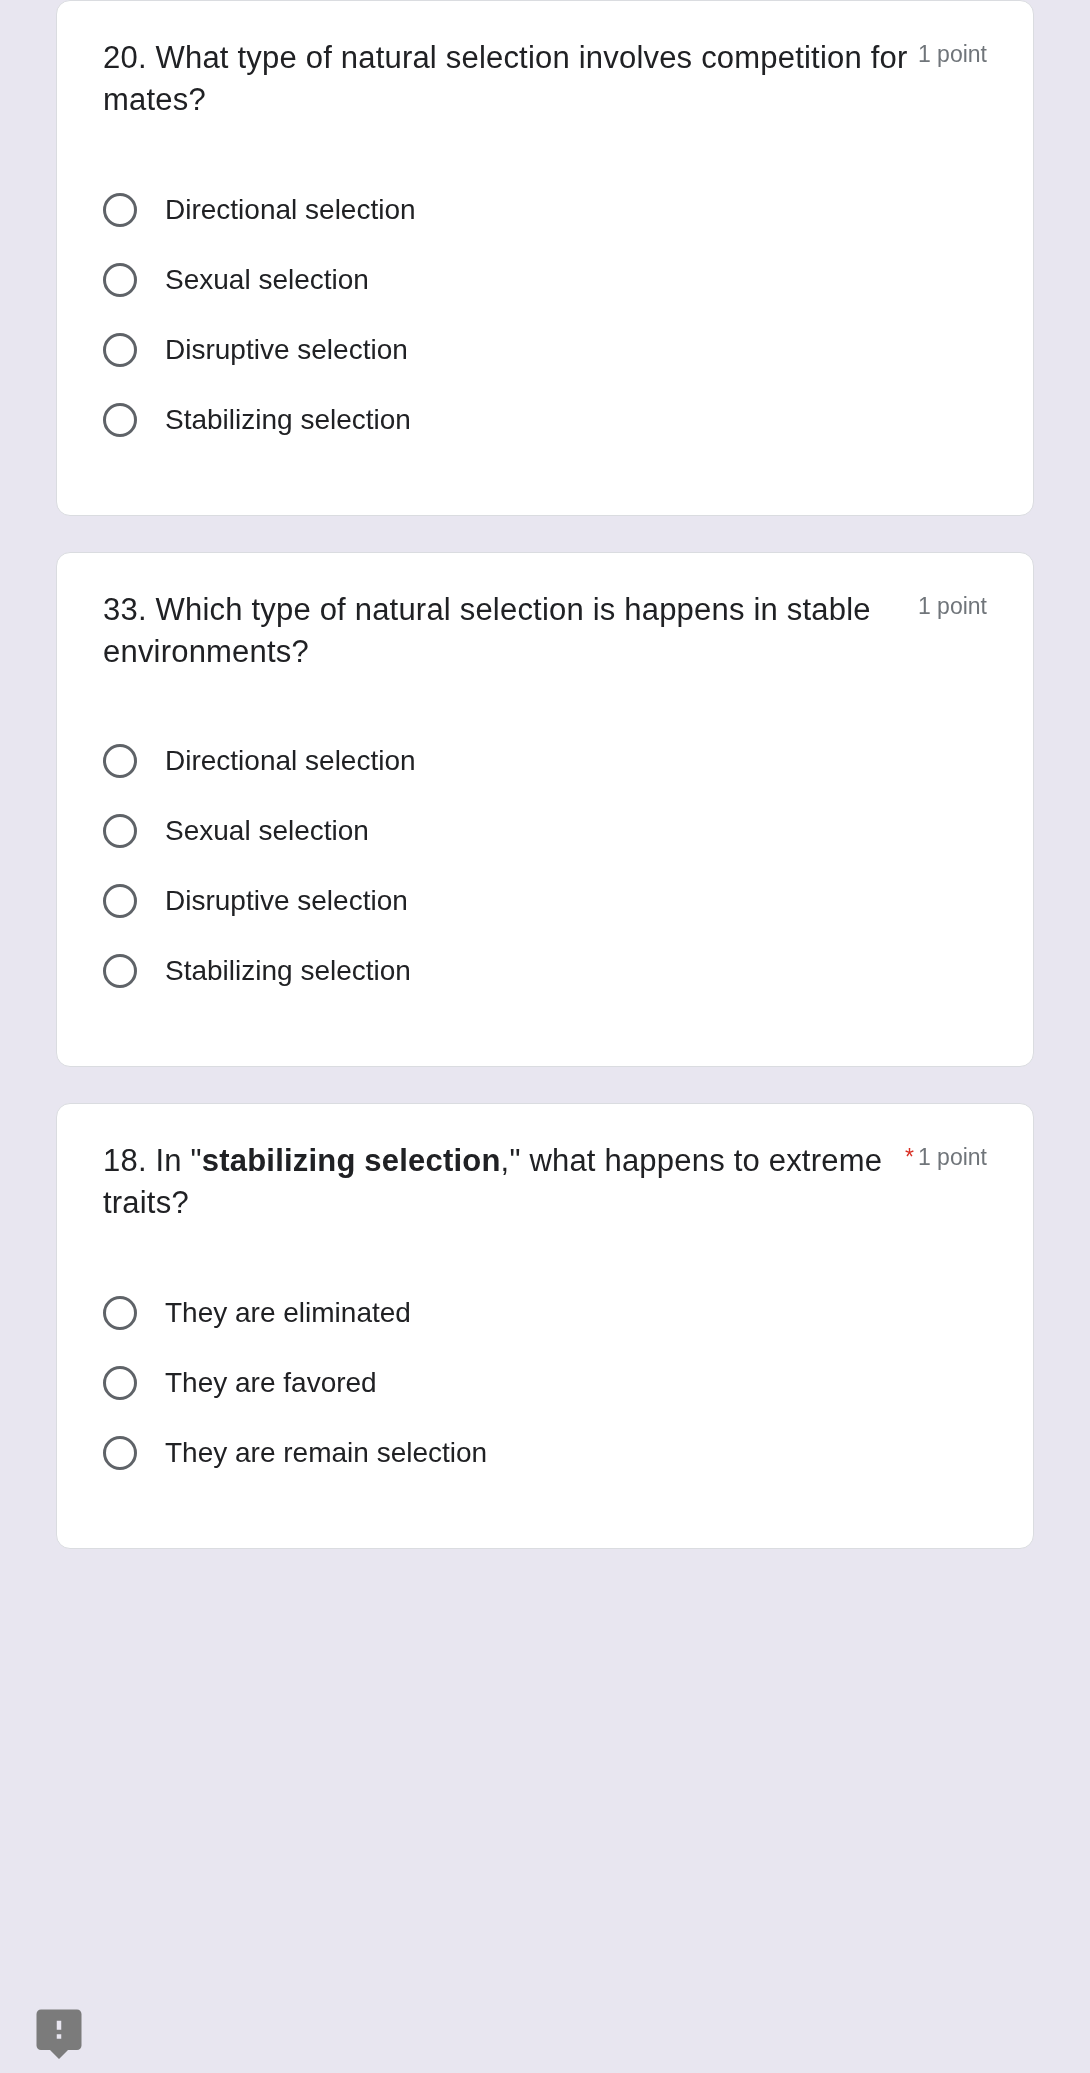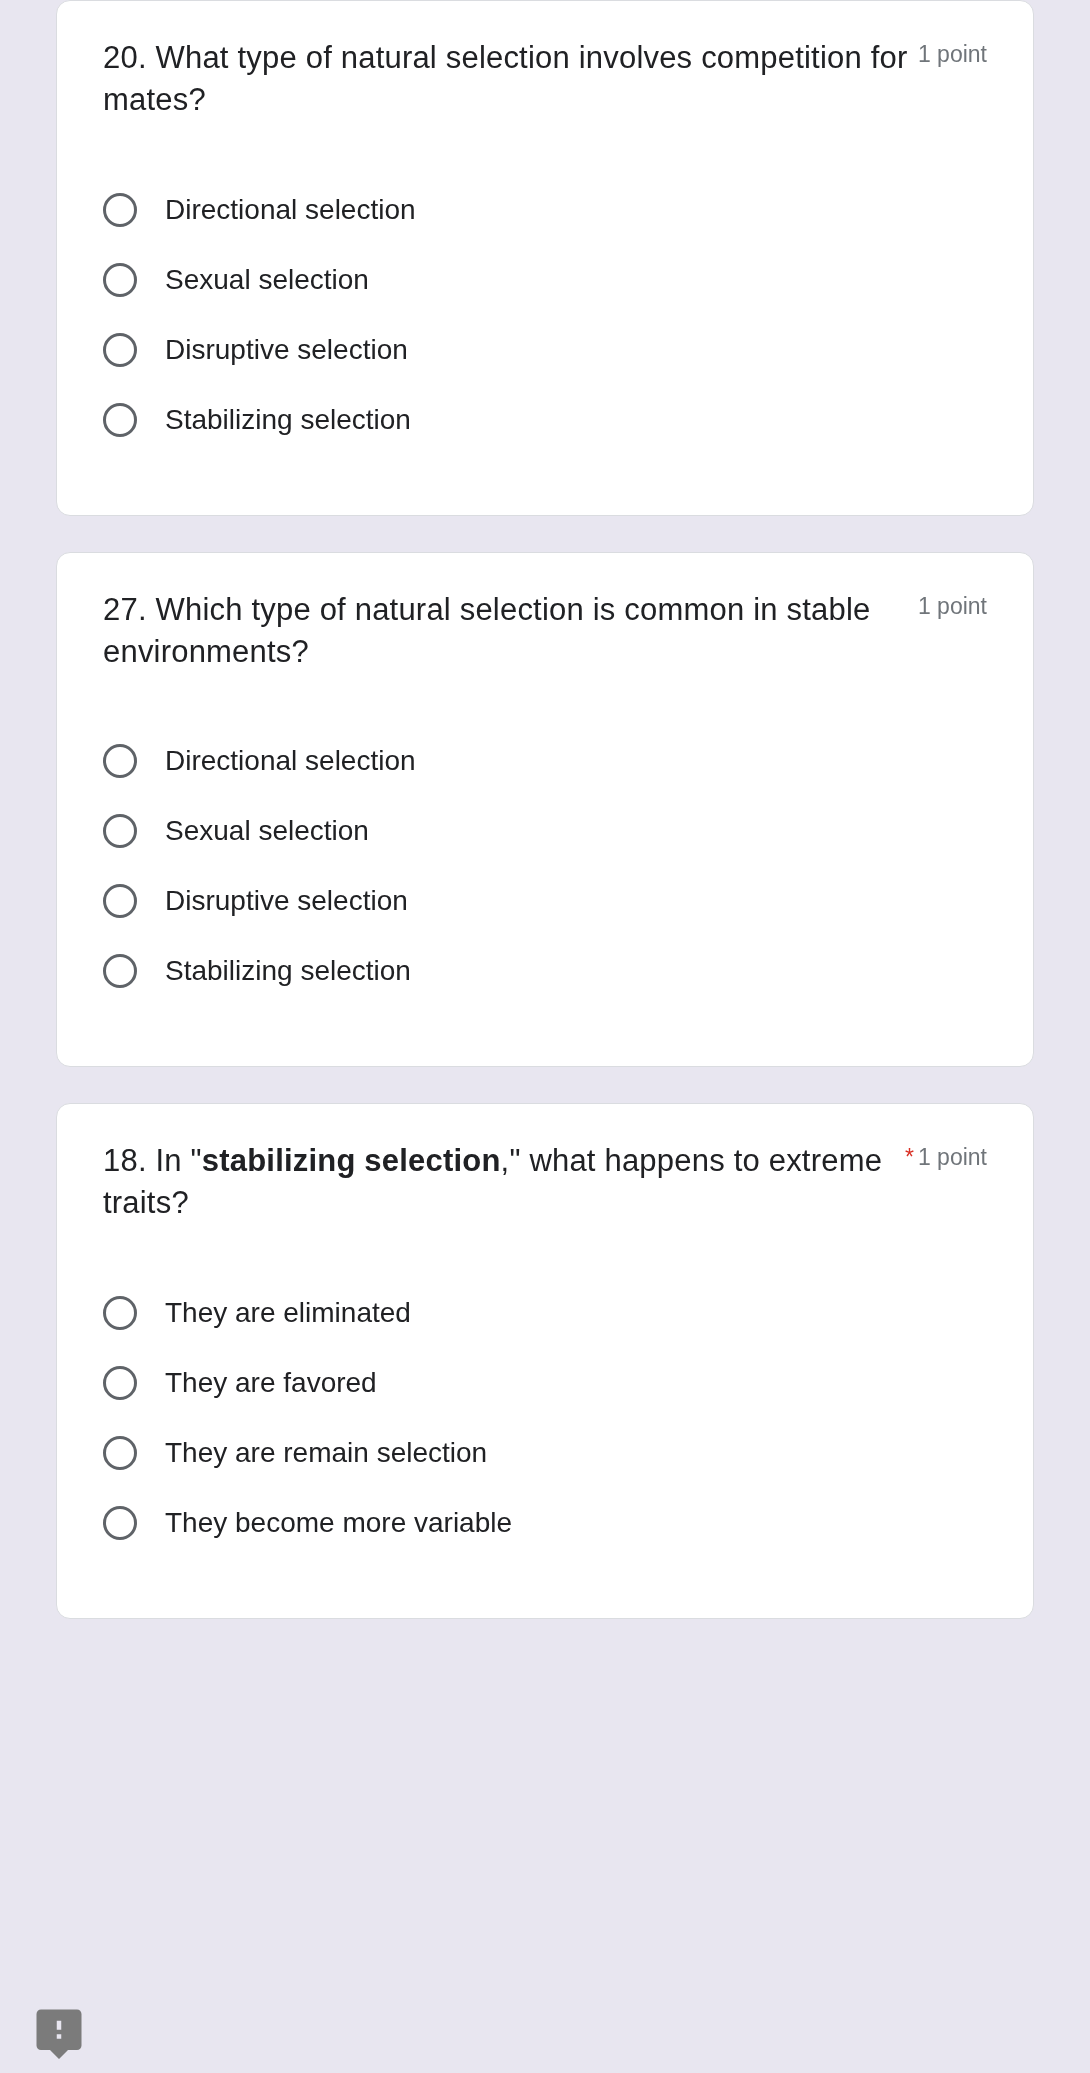--- a/index.html
+++ b/index.html
@@ -99,21 +99,21 @@
           <div class="opt-label">Disruptive selection</div>
         </div>
         <div class="option">
           <div class="radio"></div>
           <div class="opt-label">Stabilizing selection</div>
         </div>
       </div>
     </div>
     <div class="card">
       <div class="q-header">
-        <div class="q-title"><span>27.</span><span>   Which type of natural selection is common in stable environments?</span></div>
+        <div class="q-title"><span>33.</span><span>   Which type of natural selection is happens in stable environments?</span></div>
         <div class="points"><span>1 point</span></div>
       </div>
       <div class="options">
         <div class="option">
           <div class="radio"></div>
           <div class="opt-label">Directional selection</div>
         </div>
         <div class="option">
           <div class="radio"></div>
           <div class="opt-label">Sexual selection</div>
@@ -139,24 +139,20 @@
           <div class="opt-label">They are eliminated</div>
         </div>
         <div class="option">
           <div class="radio"></div>
           <div class="opt-label">They are favored</div>
         </div>
         <div class="option">
           <div class="radio"></div>
           <div class="opt-label">They are remain selection</div>
         </div>
-        <div class="option">
-          <div class="radio"></div>
-          <div class="opt-label">They become more variable</div>
-        </div>
       </div>
     </div>
   </div>
 
 <div class="report-fab">
   <svg viewBox="0 0 24 24" fill="currentColor">
     <path d="M20 2H4c-1.1 0-2 .9-2 2v14c0 1.1.9 2 2 2h4l4 4 4-4h4c1.1 0 2-.9 2-2V4c0-1.1-.9-2-2-2zM13 15h-2v-2h2v2zm0-4h-2V7h2v4z"></path>
   </svg>
 </div>
 

